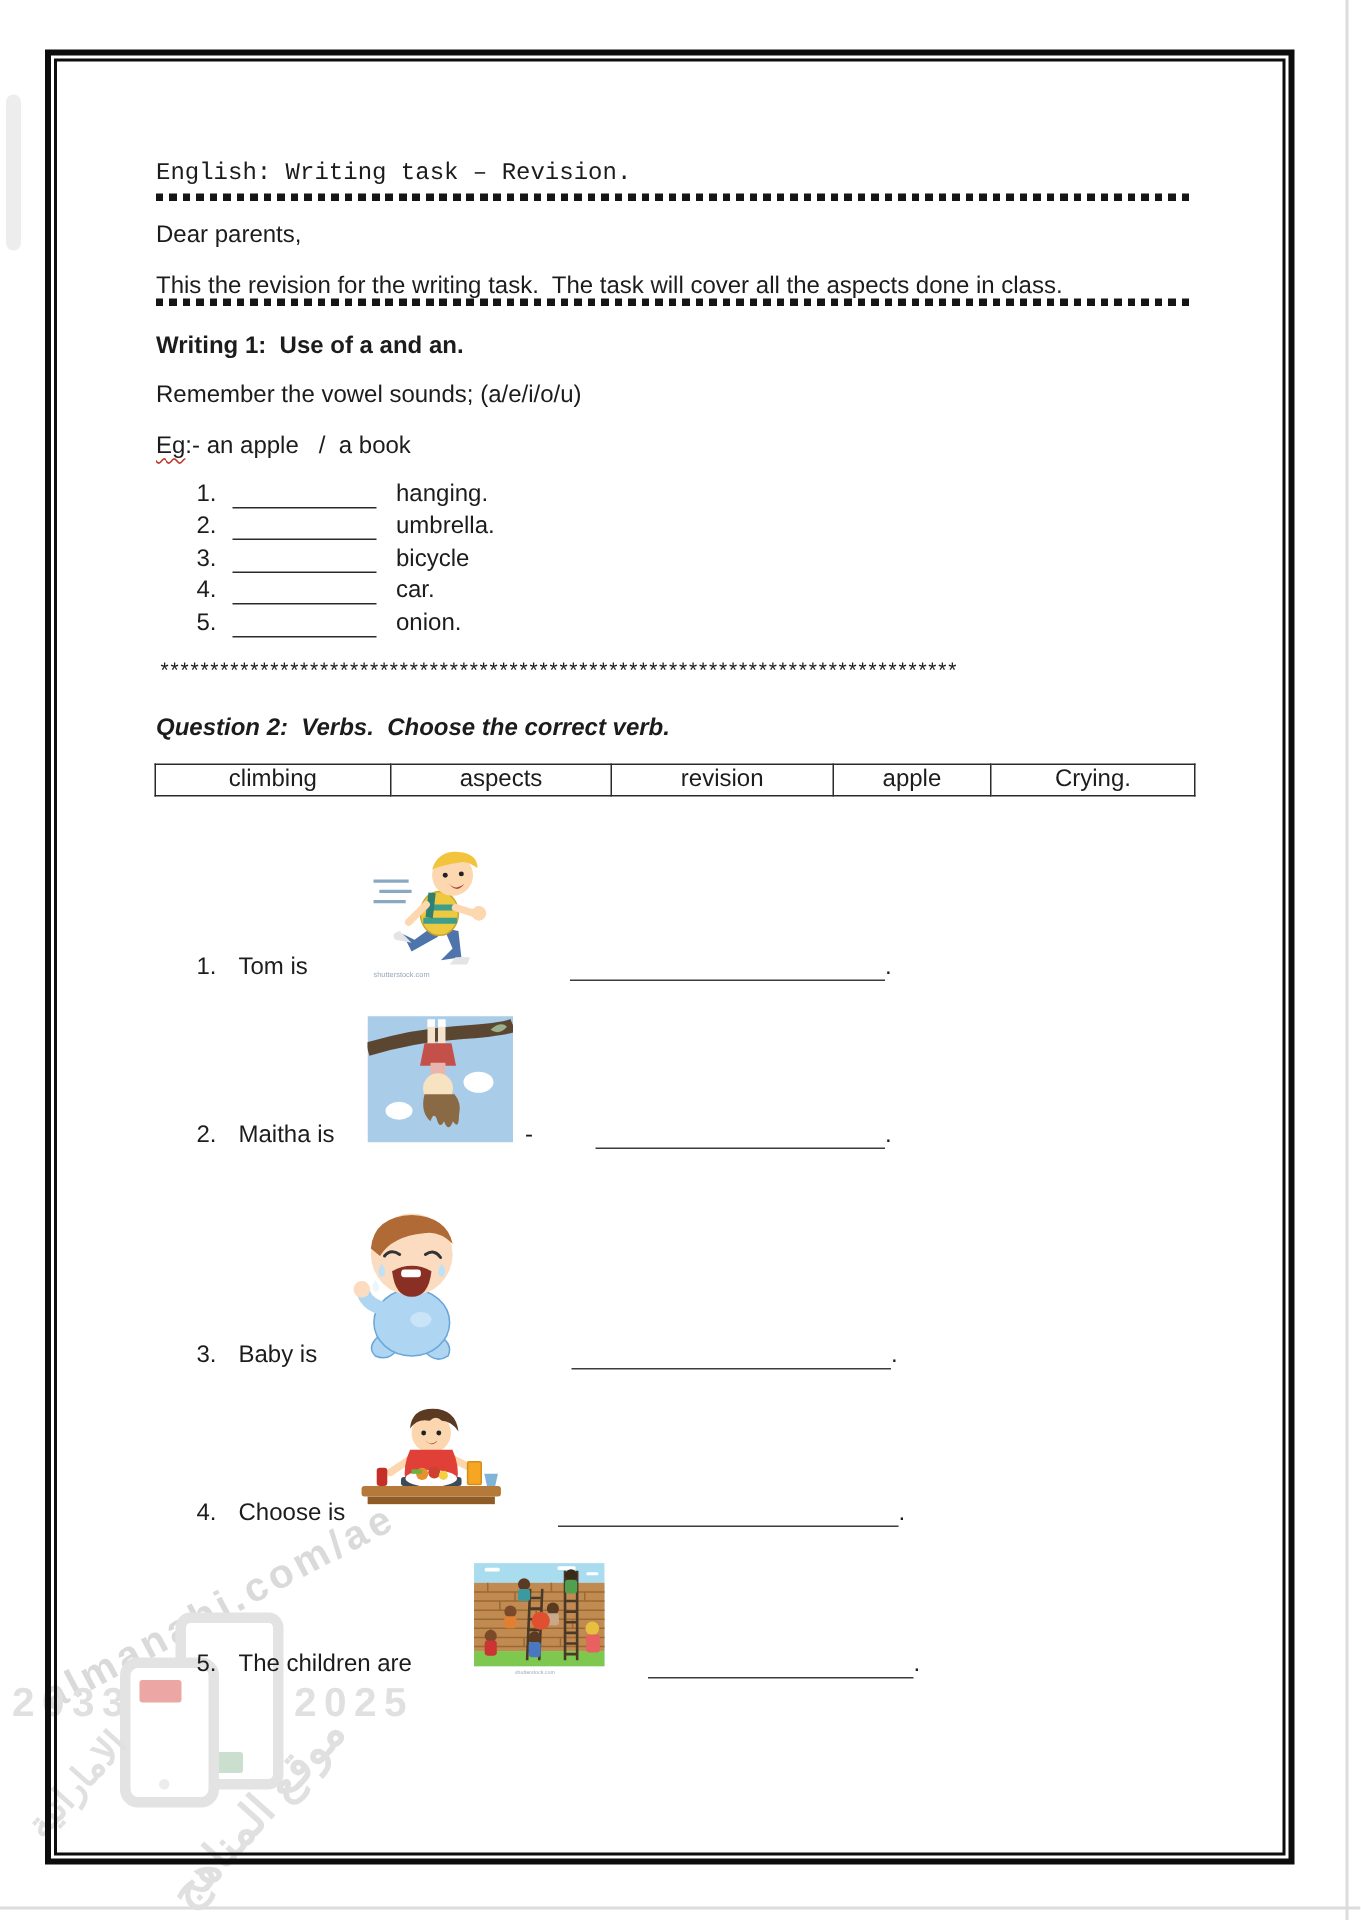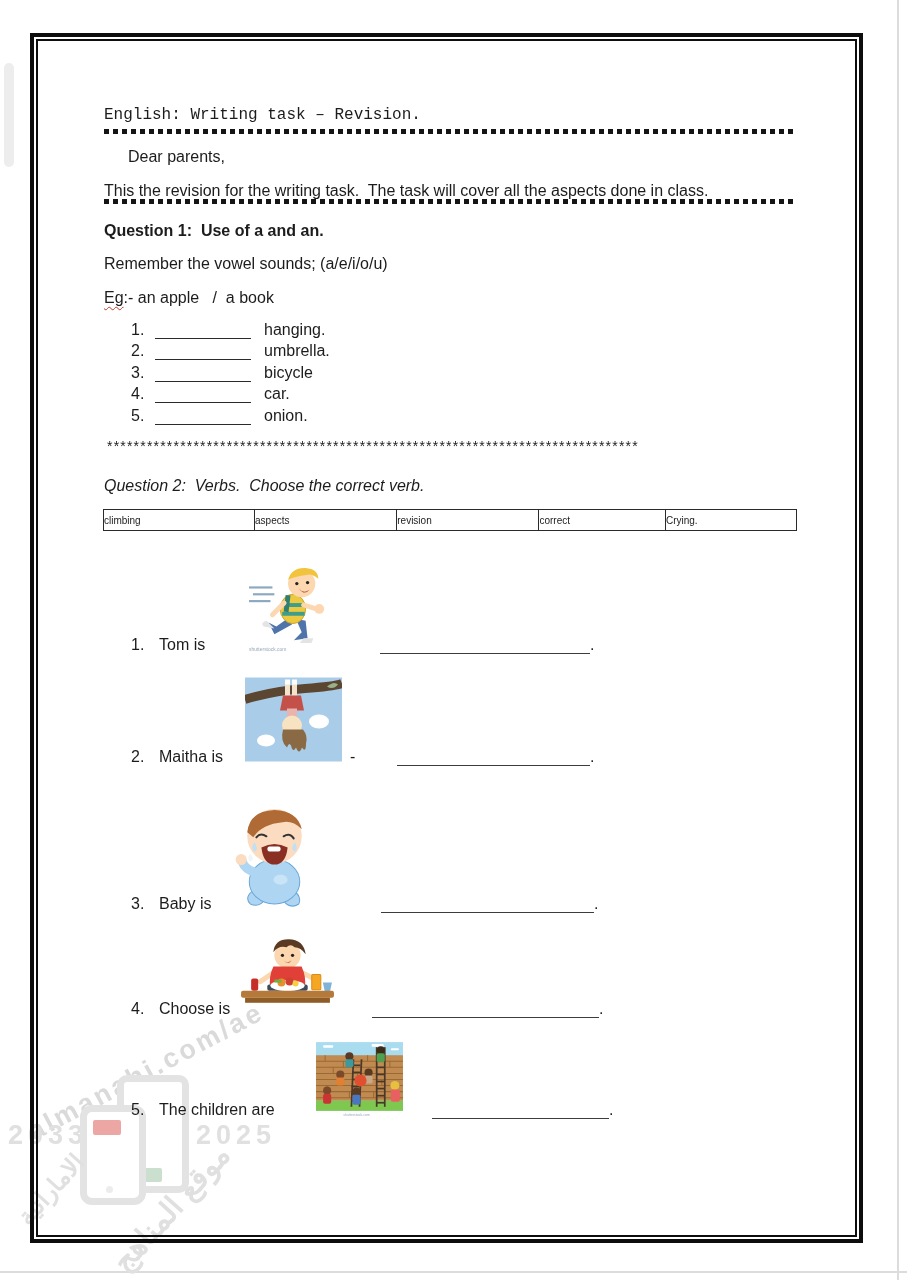--- a/index.html
+++ b/index.html
@@ -26,27 +26,27 @@
   .wm-green{left:142px;top:1168px;width:20px;height:14px;border-radius:2px;}
   .wm-phone{left:80px;top:1105px;width:52px;height:86px;border:7px solid #e3e3e3;border-radius:12px;background:#fff;}
   .wm-red{left:93px;top:1120px;width:28px;height:15px;border-radius:2px;}
   .wm-dot{left:106px;top:1186px;width:7px;height:7px;border-radius:50%;background:#ececec;}
   .wm-ar1{left:105px;top:1255px;font-size:30px;font-weight:700;transform:rotate(-48deg);transform-origin:left top;color:#e0e0e0;}
   .wm-ar2{left:12px;top:1212px;font-size:24px;font-weight:700;transform:rotate(-48deg);transform-origin:left top;color:#e0e0e0;}
   
   .c{position:absolute;z-index:3;font-size:16px;}
   .dotline{height:5px;background:repeating-linear-gradient(to right,#151515 0 5px,transparent 5px 9px);}
   .bold{font-weight:700;}
-  .bi{font-weight:400;font-style:italic;}
+  .bi{font-weight:700;font-style:italic;}
   .eg{text-decoration:underline;text-decoration-style:wavy;text-decoration-color:#c0392b;text-decoration-thickness:1px;text-underline-offset:3px;}
   .q1row{display:flex;align-items:flex-end;height:17px;}
   .q1row .num{width:24px;}
   .q1row .line{width:96px;border-bottom:1.4px solid #2b2b2b;height:15px;margin-right:13px;}
   .verbtable{border-collapse:collapse;width:694px;}
-  .verbtable td{border:1.4px solid #2b2b2b;height:20px;font-size:10px;padding:0;}
+  .verbtable td{border:1.4px solid #2b2b2b;height:20px;text-align:center;font-size:16px;padding:0;}
   .itemrow{display:flex;align-items:baseline;}
   .itemrow .num{width:28px;}
   .blankrow{display:flex;align-items:flex-end;height:18px;}
   .blankrow .line{border-bottom:1.6px solid #3c3c3c;height:16px;}
   .figure{position:absolute;z-index:3;}
   .figure svg{display:block;}
   .tinycap{position:absolute;z-index:3;font-size:9px;color:#97a8bb;transform:scale(0.55);transform-origin:left top;white-space:nowrap;}
   .divider{font-size:14px;letter-spacing:1.2px;white-space:nowrap;overflow:hidden;width:578px;}
 </style>
 </head>
@@ -66,25 +66,25 @@
 <div class="wm wm-dot"></div>
 <div class="wm wm-ar1 t">موقع المناهج</div>
 <div class="wm wm-ar2 t">الاماراتية</div>
 
 <div class="frame-outer">
   <div class="frame-inner"></div>
 </div>
 
 <div class="c t" style="left:104px;top:106px;font-family:Liberation Mono, monospace;">English: Writing task – Revision.</div>
 <div class="c dotline" style="left:104px;top:129px;width:691px;"></div>
-<div class="c t" style="left:104px;top:148px;margin-left:24px;">Dear parents,</div>
+<div class="c t" style="left:104px;top:148px;">Dear parents,</div>
 <div class="c t" style="left:104px;top:182px;">This the revision for the writing task.  The task will cover all the aspects done in class.</div>
 <div class="c dotline" style="left:104px;top:199px;width:691px;"></div>
 
-<div class="c bold t" style="left:104px;top:222px;">Question 1:  Use of a and an.</div>
+<div class="c bold t" style="left:104px;top:222px;">Writing 1:  Use of a and an.</div>
 <div class="c t" style="left:104px;top:255px;">Remember the vowel sounds; (a/e/i/o/u)</div>
 <div class="c" style="left:104px;top:289px;"><span class="eg t">Eg</span><span class="t">:- an apple   /  a book</span></div>
 
 <div class="c q1row" style="left:131px;top:322px;">
   <span class="num t">1.</span>
   <span class="line"></span>
   <span class="t">hanging.</span>
 </div>
 <div class="c q1row" style="left:131px;top:343px;">
   <span class="num t">2.</span>
@@ -109,21 +109,21 @@
 
 <div class="c divider t" style="left:107px;top:438px;">********************************************************************************</div>
 
 <div class="c bi t" style="left:104px;top:477px;">Question 2:  Verbs.  Choose the correct verb.</div>
 <table class="c verbtable" style="left:103px;top:509px;">
   <tbody>
       <tr>
     <td class="t">climbing</td>
     <td class="t">aspects</td>
     <td class="t">revision</td>
-    <td class="t">correct</td>
+    <td class="t">apple</td>
     <td class="t">Crying.</td>
   </tr>
 </tbody>
   </table>
 
 <div class="figure" style="left:246px;top:566px;width:88px;height:80px;">
   <svg viewBox="0 0 88 82" width="88" height="80">
     <g stroke="#8aa8c0" stroke-width="2.2">
         <line x1="2" y1="22" x2="26" y2="22"></line>
         <line x1="6" y1="29" x2="28" y2="29"></line>

